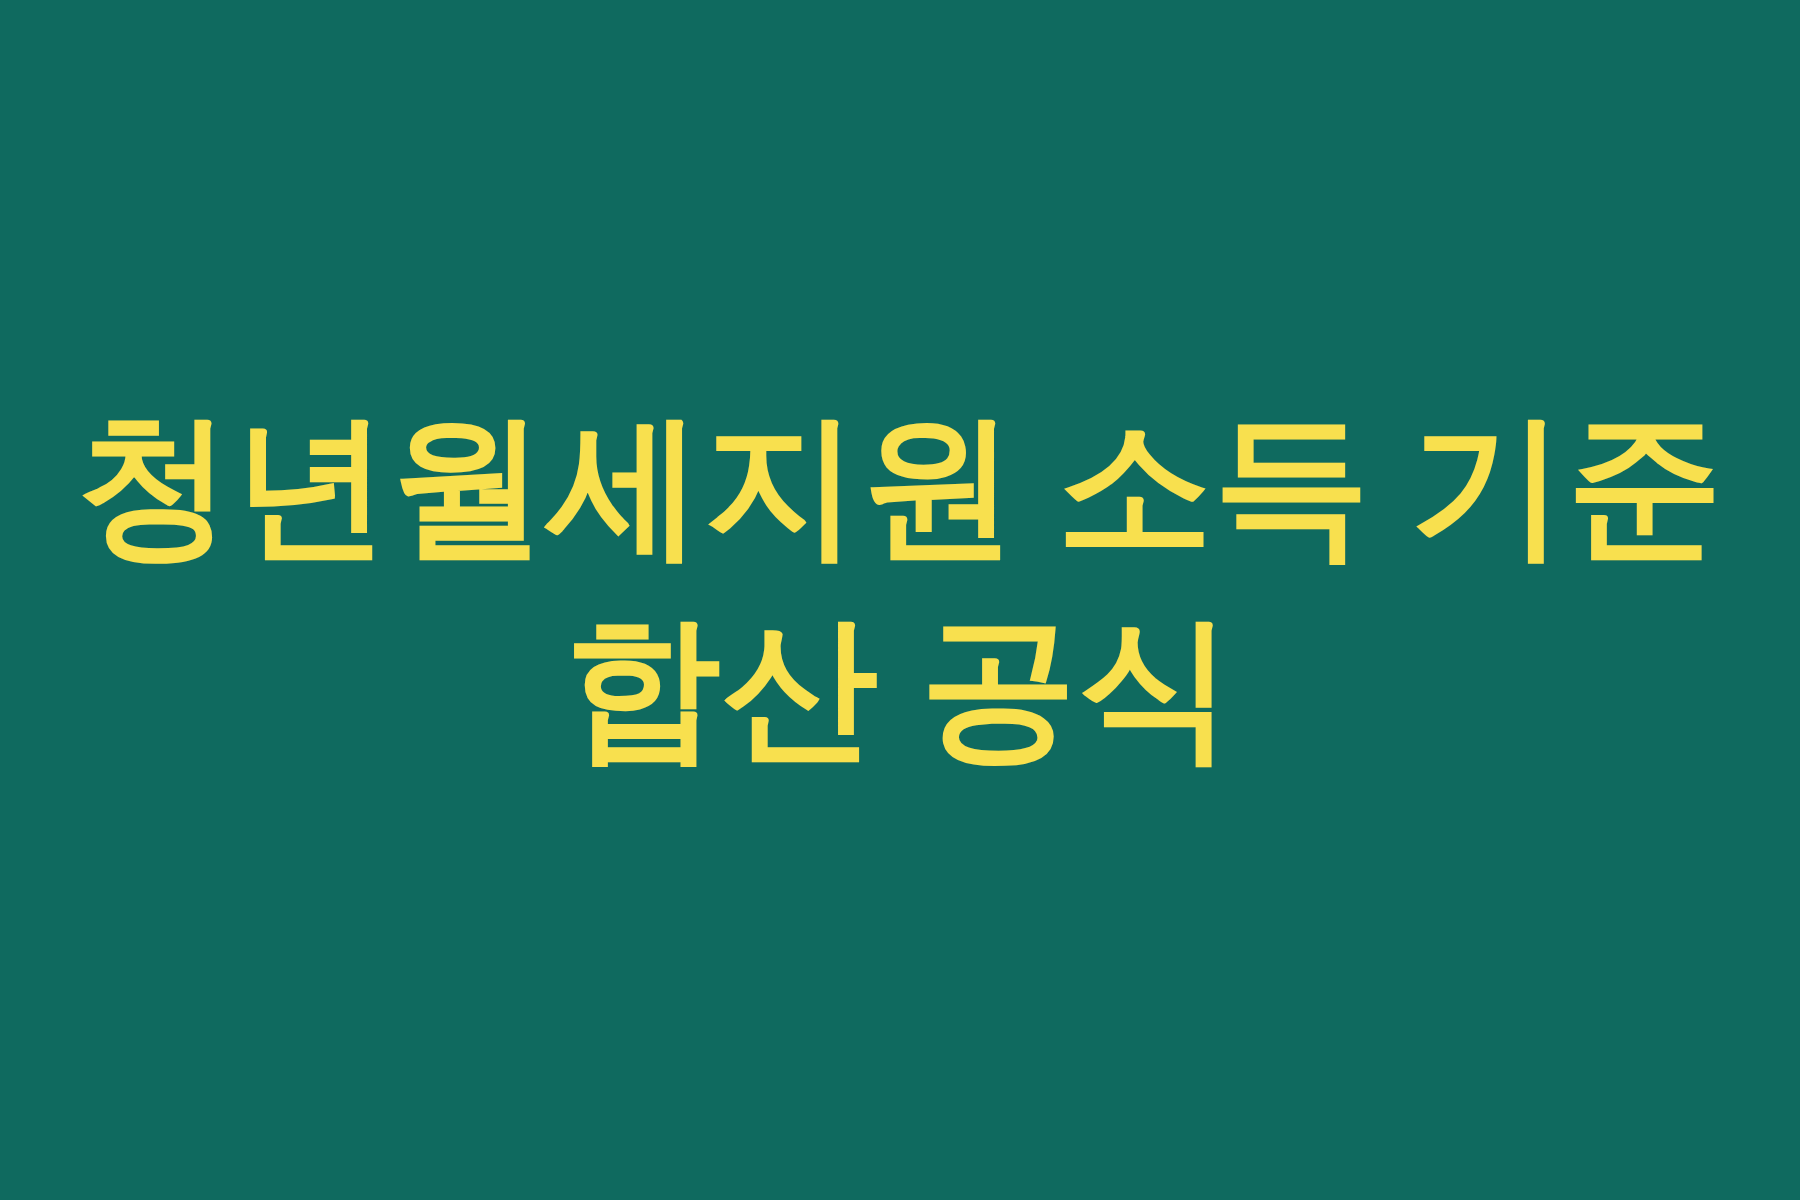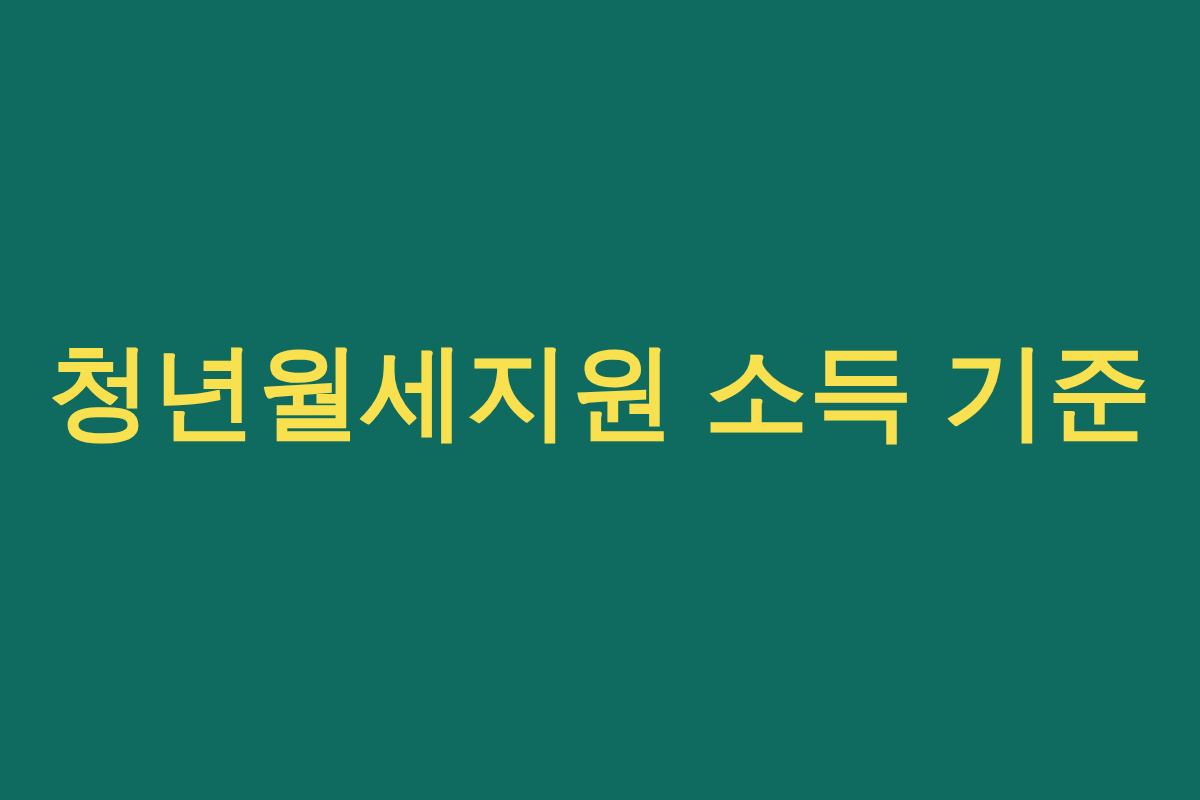--- a/index.html
+++ b/index.html
@@ -33,21 +33,21 @@
     width: 1120px;
     margin: 0;
     padding: 0;
     text-align: center;
     transform: translateY(-8px);
   }
 
   .headline-line {
     display: block;
     color: #f8e04e;
-    font-family: Liberation Sans, sans-serif;
+    font-family: Liberation Serif, serif;
     font-weight: 700;
     font-size: 104px;
     line-height: 1.30;
     letter-spacing: 0.5px;
     white-space: nowrap;
     text-rendering: optimizeLegibility;
   }
 
   
   .headline-line.line-short {
@@ -57,15 +57,16 @@
 </head>
 <body>
 
 <div class="thumbnail-card" style="background-color: rgb(15, 106, 95);">
 
   <div class="headline-block">
 
     <span class="headline-line" style="color: rgb(248, 224, 78);">청년월세지원 소득 기준</span>
 
 
+    <span class="headline-line line-short" style="color: rgb(248, 224, 78);">합산 공식</span>
 
   </div>
 </div>
 
 </body></html>

